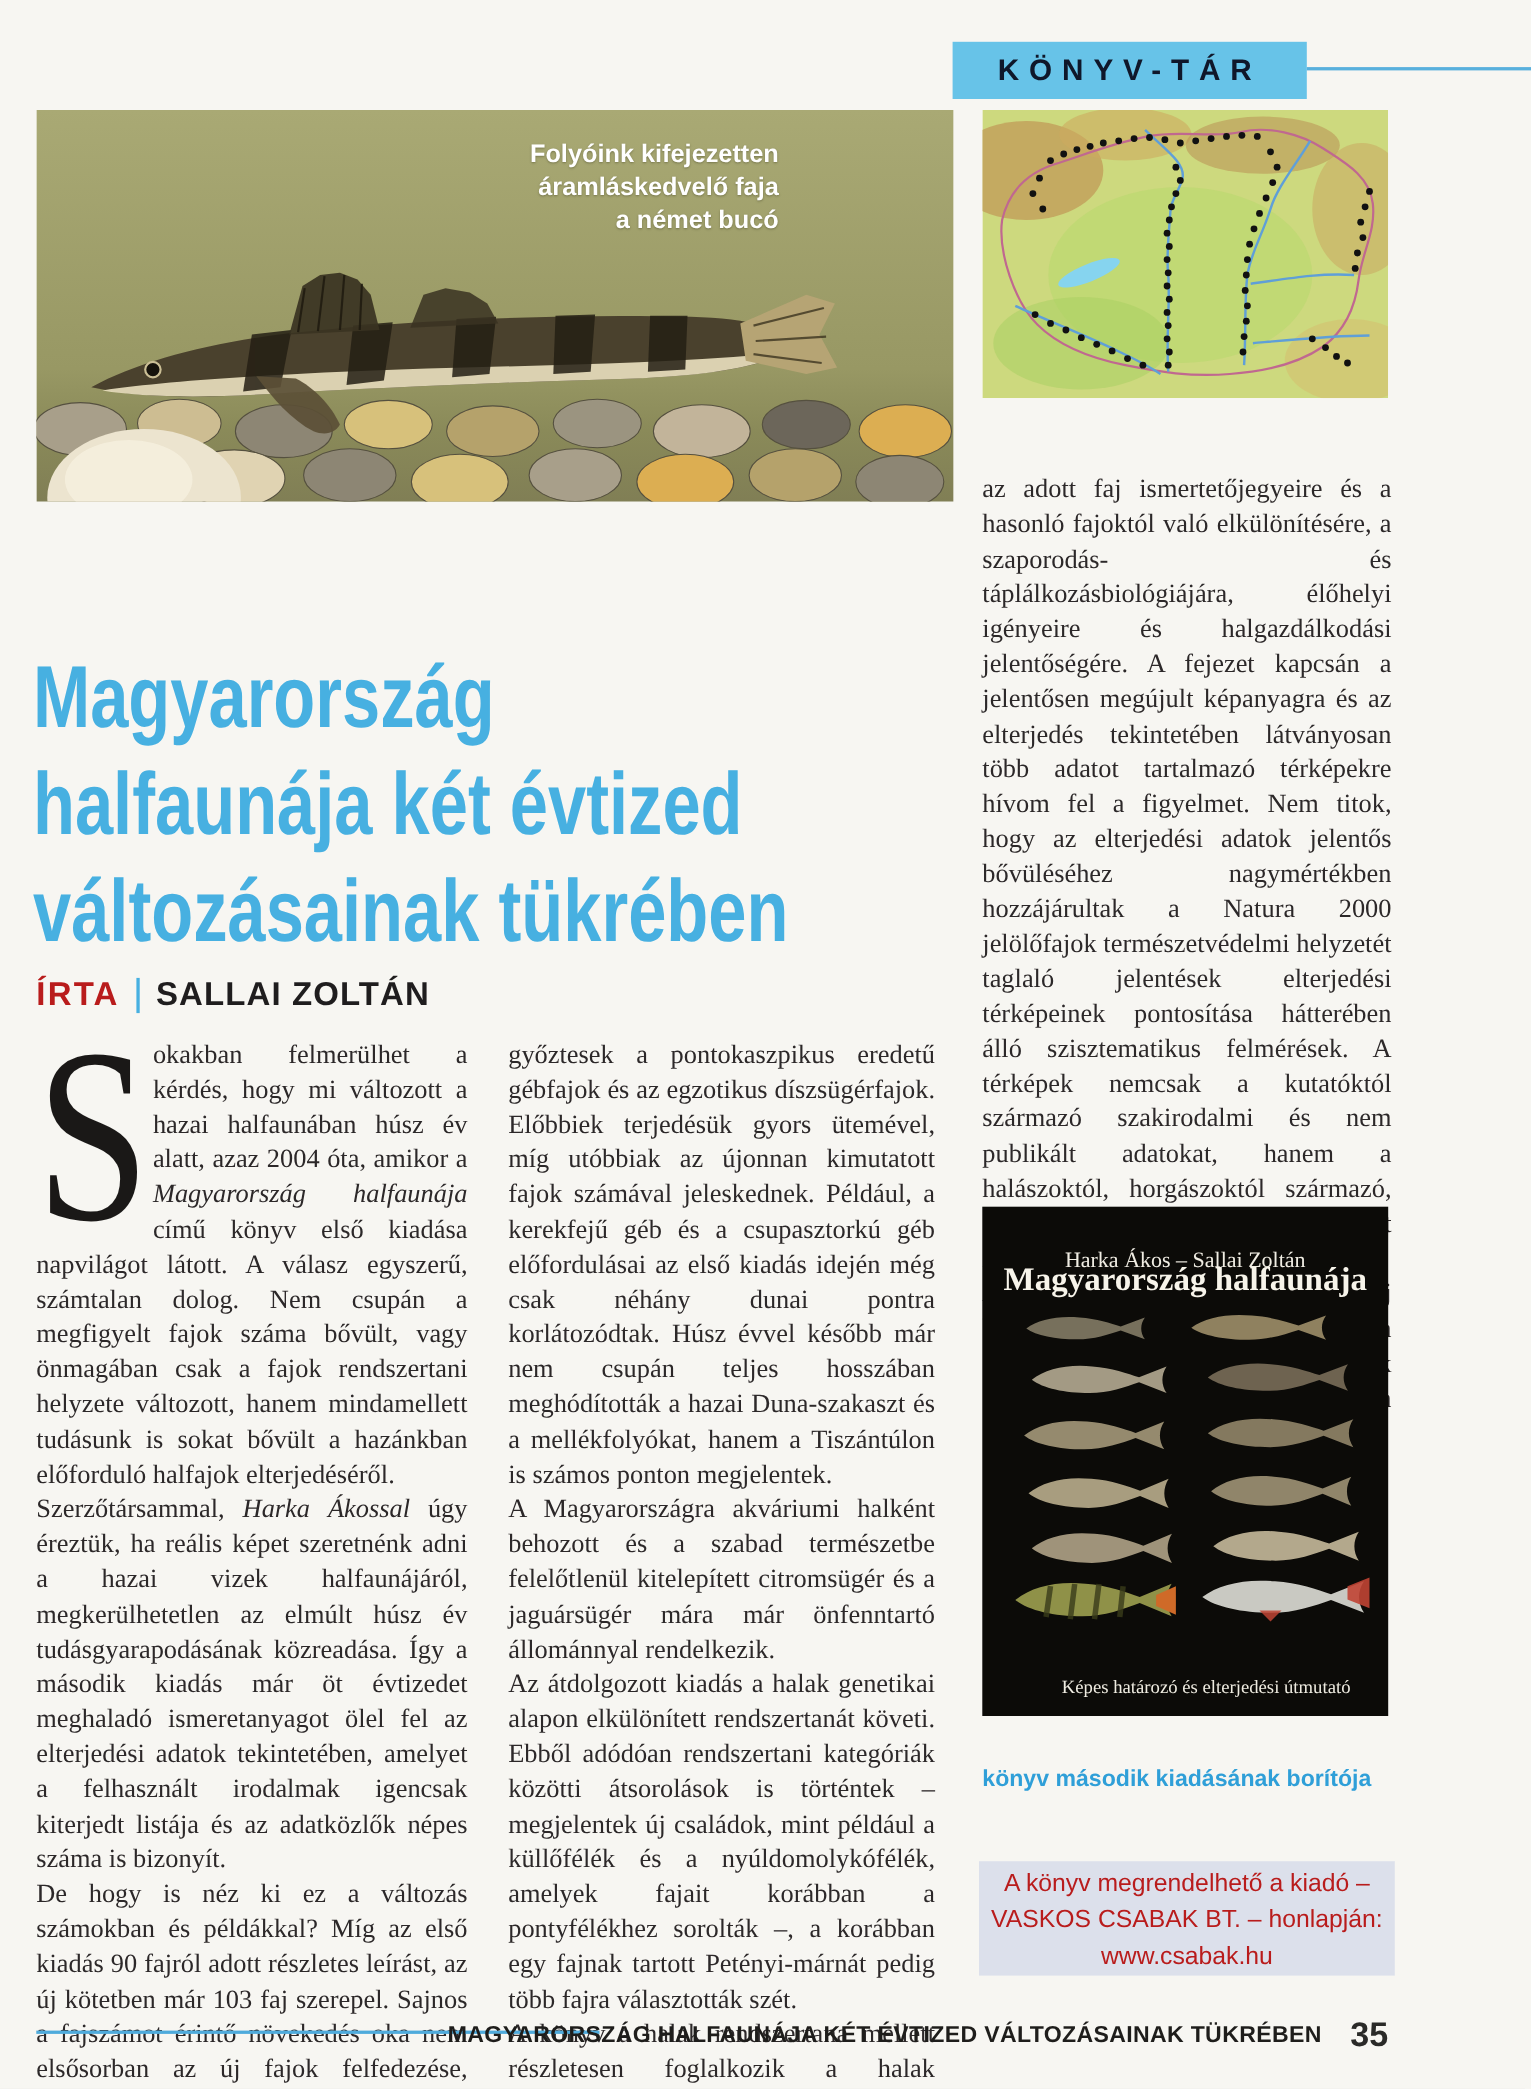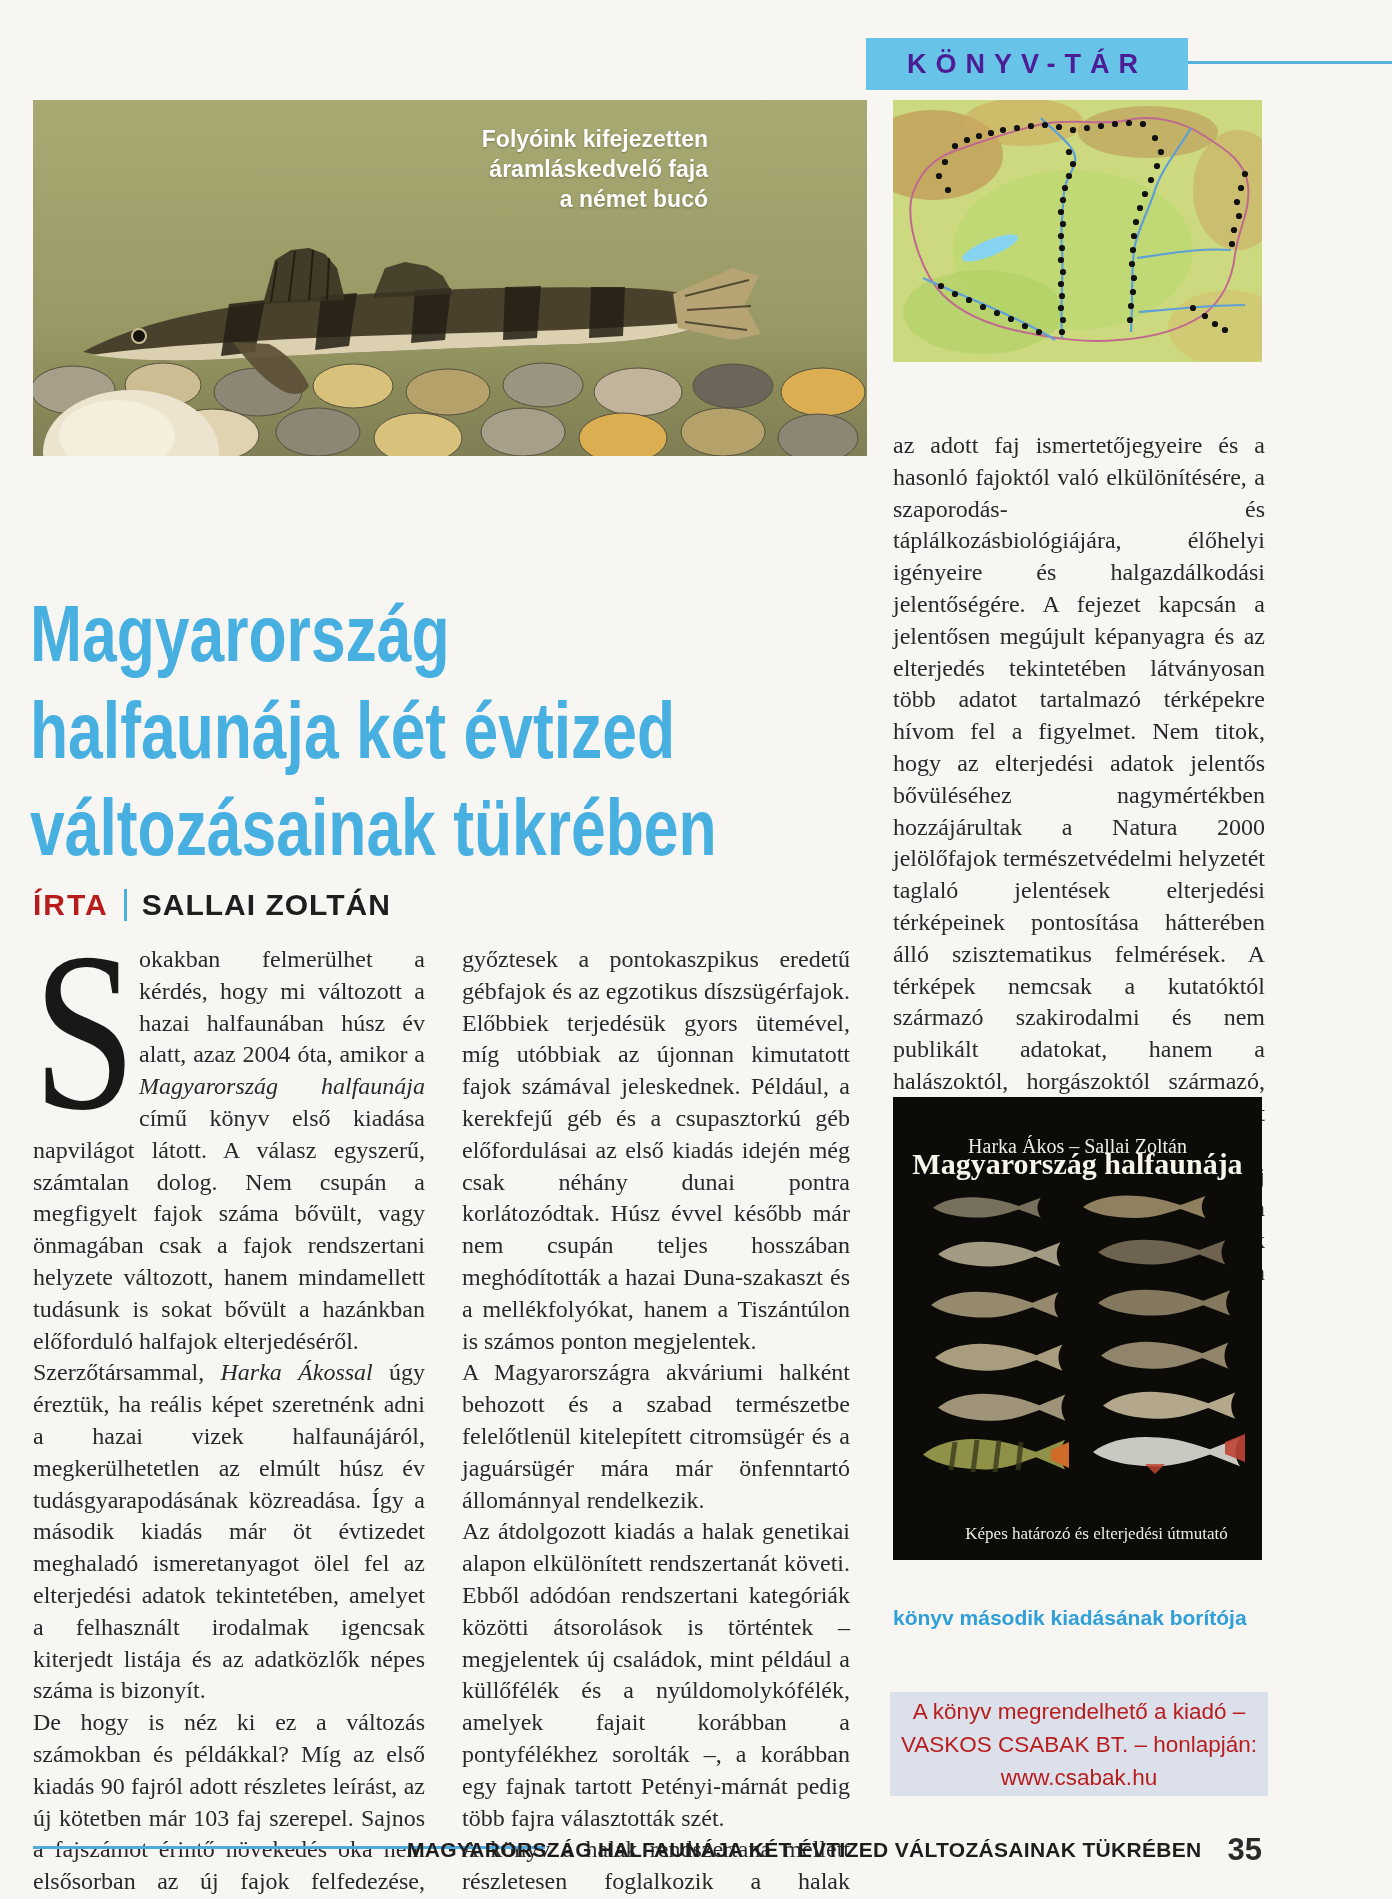--- a/index.html
+++ b/index.html
@@ -1,21 +1,21 @@
 <!DOCTYPE html>
 <html><head>
 <meta charset="utf-8">
 <style>
   html,body{margin:0;padding:0;background:#d8d8d4;}
   .page{position:relative;width:1392px;height:1899px;background:#f7f6f2;overflow:hidden;
         font-family:"Liberation Sans",sans-serif;}
   
   .band{position:absolute;left:866px;top:38px;width:322px;height:52px;background:#67c3e8;
         display:flex;align-items:center;justify-content:center;}
-  .band span{color:#4c1d95;font-size:27px;font-weight:700;letter-spacing:9px;}
+  .band span{color:#0f172a;font-size:27px;font-weight:700;letter-spacing:9px;}
   .band-line{position:absolute;left:1188px;top:61px;width:204px;height:3px;background:#58b0dd;}
   
   .hero{position:absolute;left:33px;top:100px;width:834px;height:356px;overflow:hidden;}
   .hero svg{display:block;}
   .hero-caption{position:absolute;top:24px;right:159px;text-align:right;color:#ffffff;
         font-size:23px;font-weight:700;line-height:30px;text-shadow:0 1px 2px rgba(60,60,30,.45);}
   
   .map{position:absolute;left:893px;top:100px;width:369px;height:262px;overflow:hidden;}
   .map-caption{position:absolute;left:893px;top:372px;width:385px;color:#2f9fd8;
         font-size:21px;font-weight:700;line-height:30px;}

